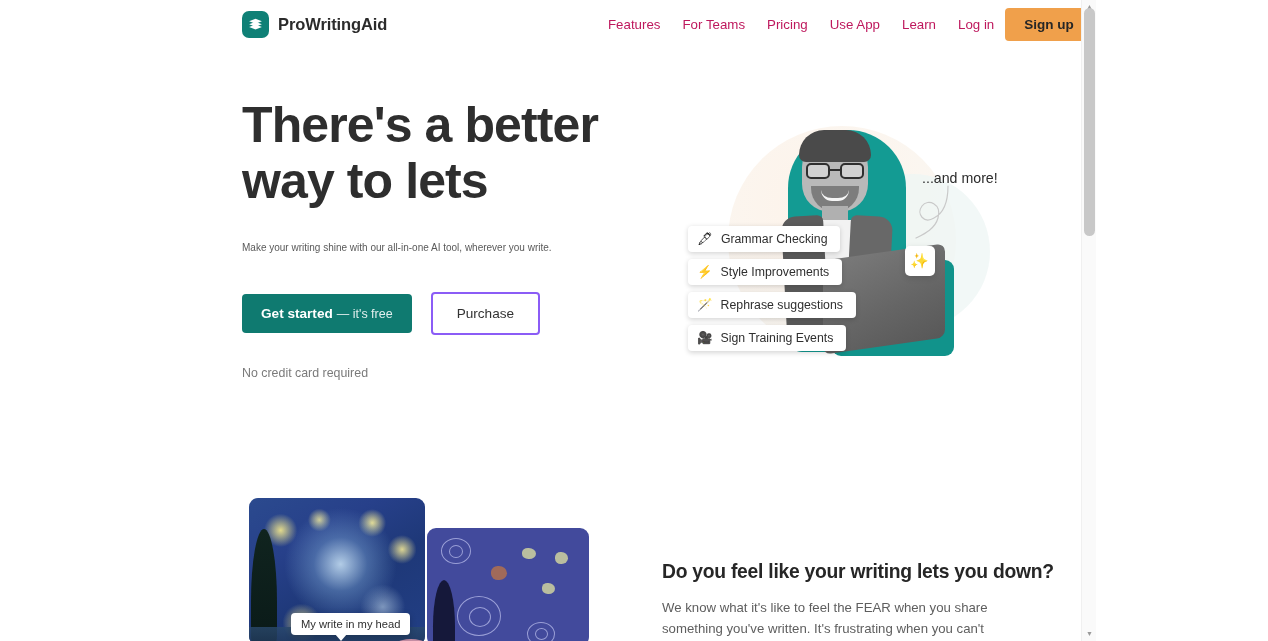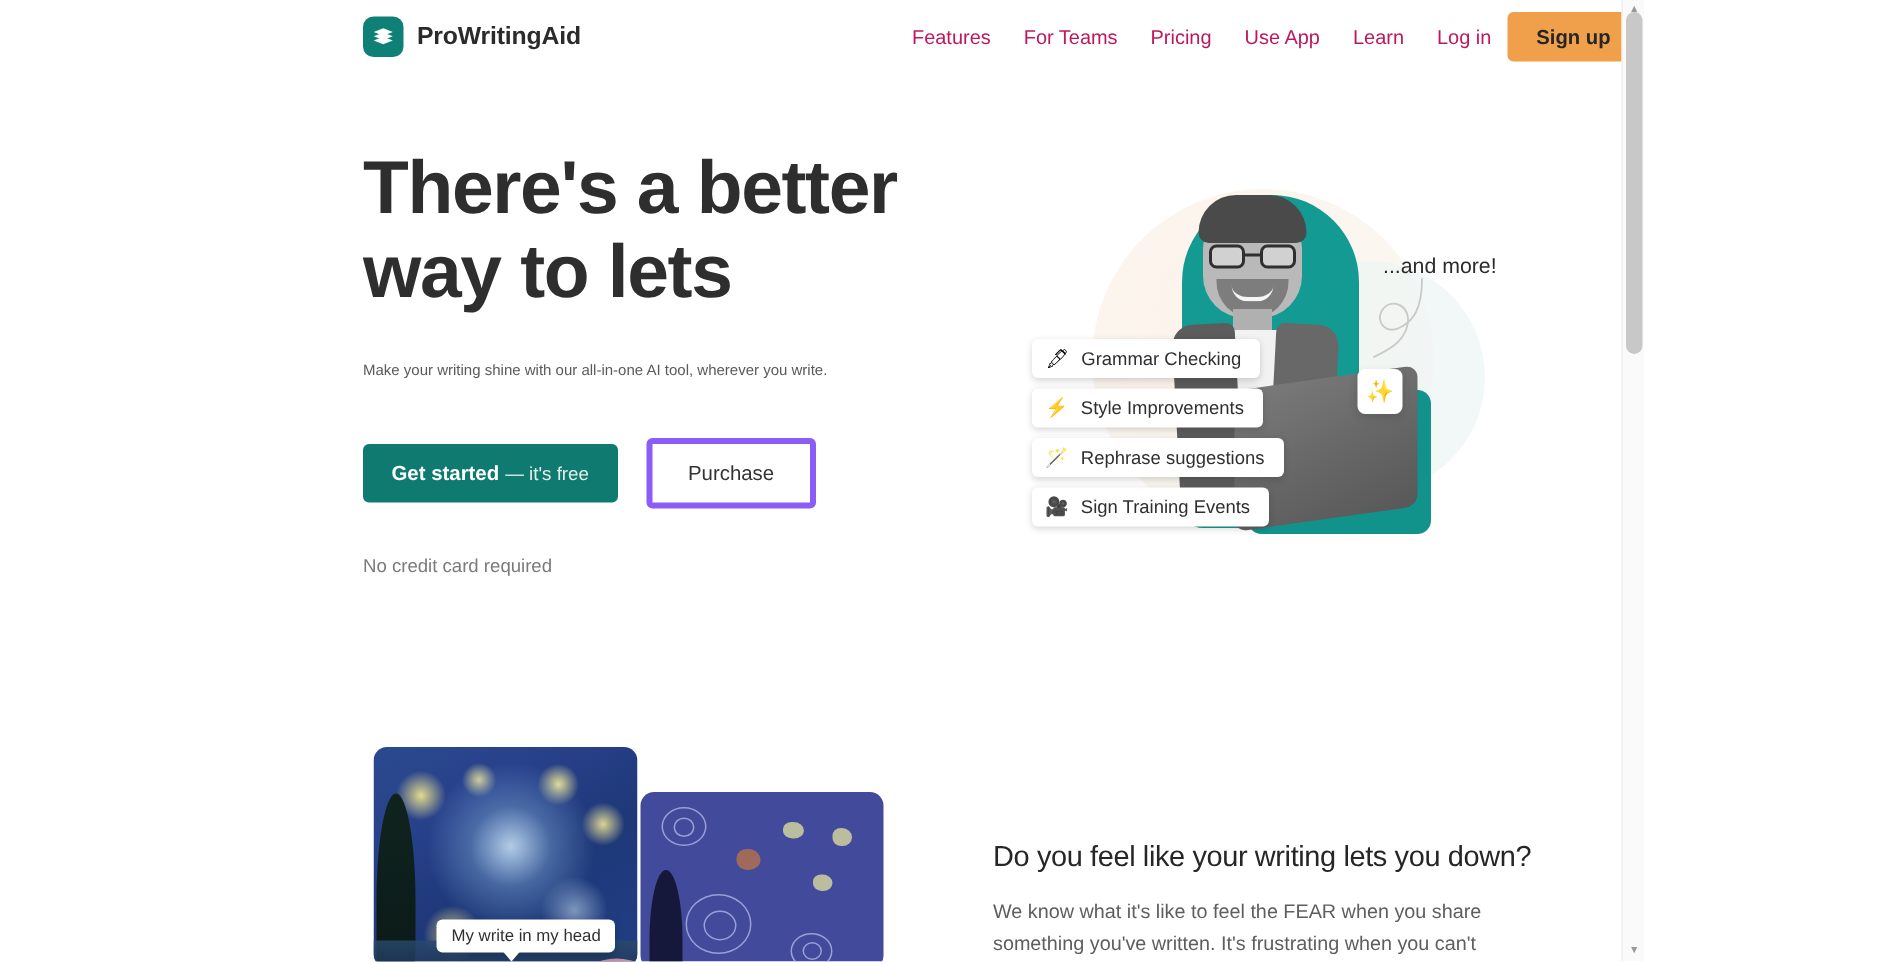--- a/index.html
+++ b/index.html
@@ -155,21 +155,21 @@
   .btn-primary b { font-weight: 700; }
   .btn-primary .free {
     font-weight: 400;
     opacity: 0.88;
     margin-left: 4px;
     font-size: 12.5px;
   }
   .btn-outline {
     background: #ffffff;
     color: #333333;
-    border: 4px solid #8b5cf6;
+    border: 2px solid #8b5cf6;
     border-radius: 4px;
     padding: 12px 24px;
     font-size: 13.6px;
     cursor: pointer;
     white-space: nowrap;
     font-family: "Liberation Sans", sans-serif;
   }
   .hero-note {
     margin-top: 31px;
     font-size: 12.4px;
@@ -460,21 +460,21 @@
     z-index: 2;
   }
 
   .sec2-copy {
     position: absolute;
     left: 662px; top: 561px;
     width: 350px;
   }
   .sec2-title {
     font-size: 19.3px;
-    font-weight: 400;
+    font-weight: 700;
     color: #262626;
     letter-spacing: -0.25px;
     white-space: nowrap;
   }
   .sec2-body {
     margin-top: 15px;
     font-size: 13.2px;
     line-height: 20.5px;
     color: #5e5e5e;
     width: 342px;

